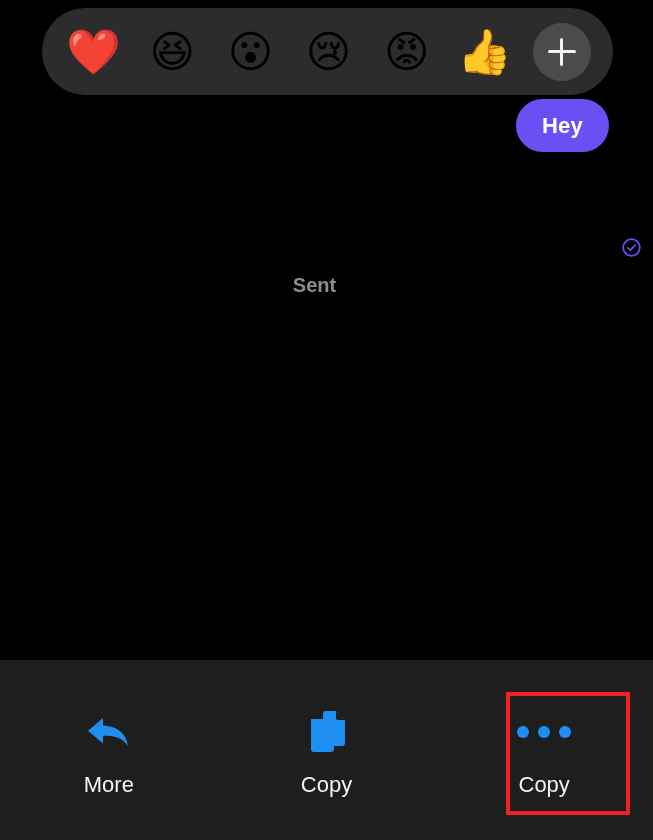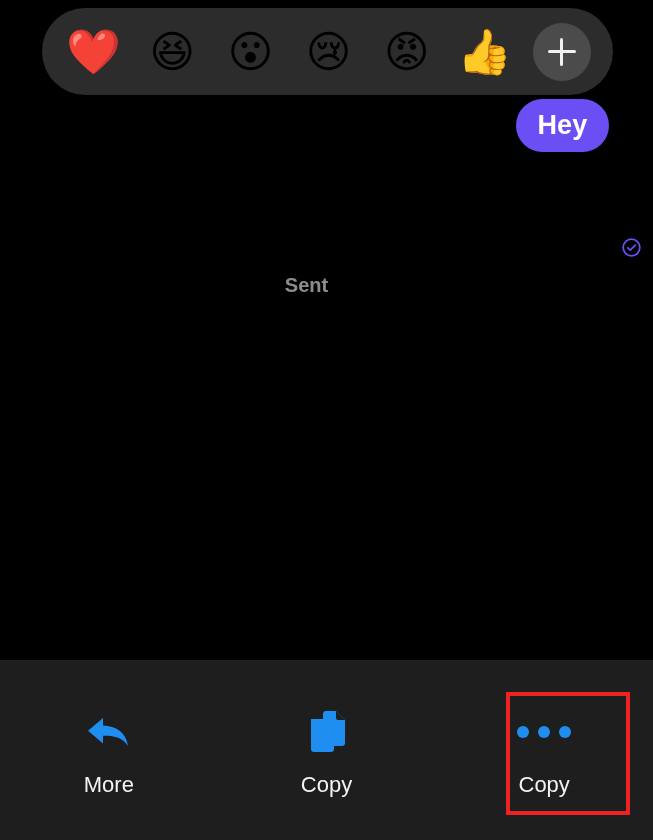--- a/index.html
+++ b/index.html
@@ -40,35 +40,35 @@
     width: 93px;
     height: 53px;
     background: #6C4EF5;
     border-radius: 27px;
     display: flex;
     align-items: center;
     justify-content: center;
   }
   #message-bubble .bubble-text {
     color: #ffffff;
-    font-size: 27px;
+    font-size: 22px;
     font-weight: 700;
     letter-spacing: 0.2px;
     line-height: 1;
   }
   #delivery-check {
     position: absolute;
     left: 621px;
     top: 138px;
     width: 21px;
     height: 21px;
   }
   #status-label {
     position: absolute;
-    left: 0;
+    left: 8px;
     top: 175px;
     width: 613px;
     text-align: center;
     color: #8d8d8d;
     font-size: 20px;
     font-weight: 700;
   }
 
   
   #reaction-bar {

